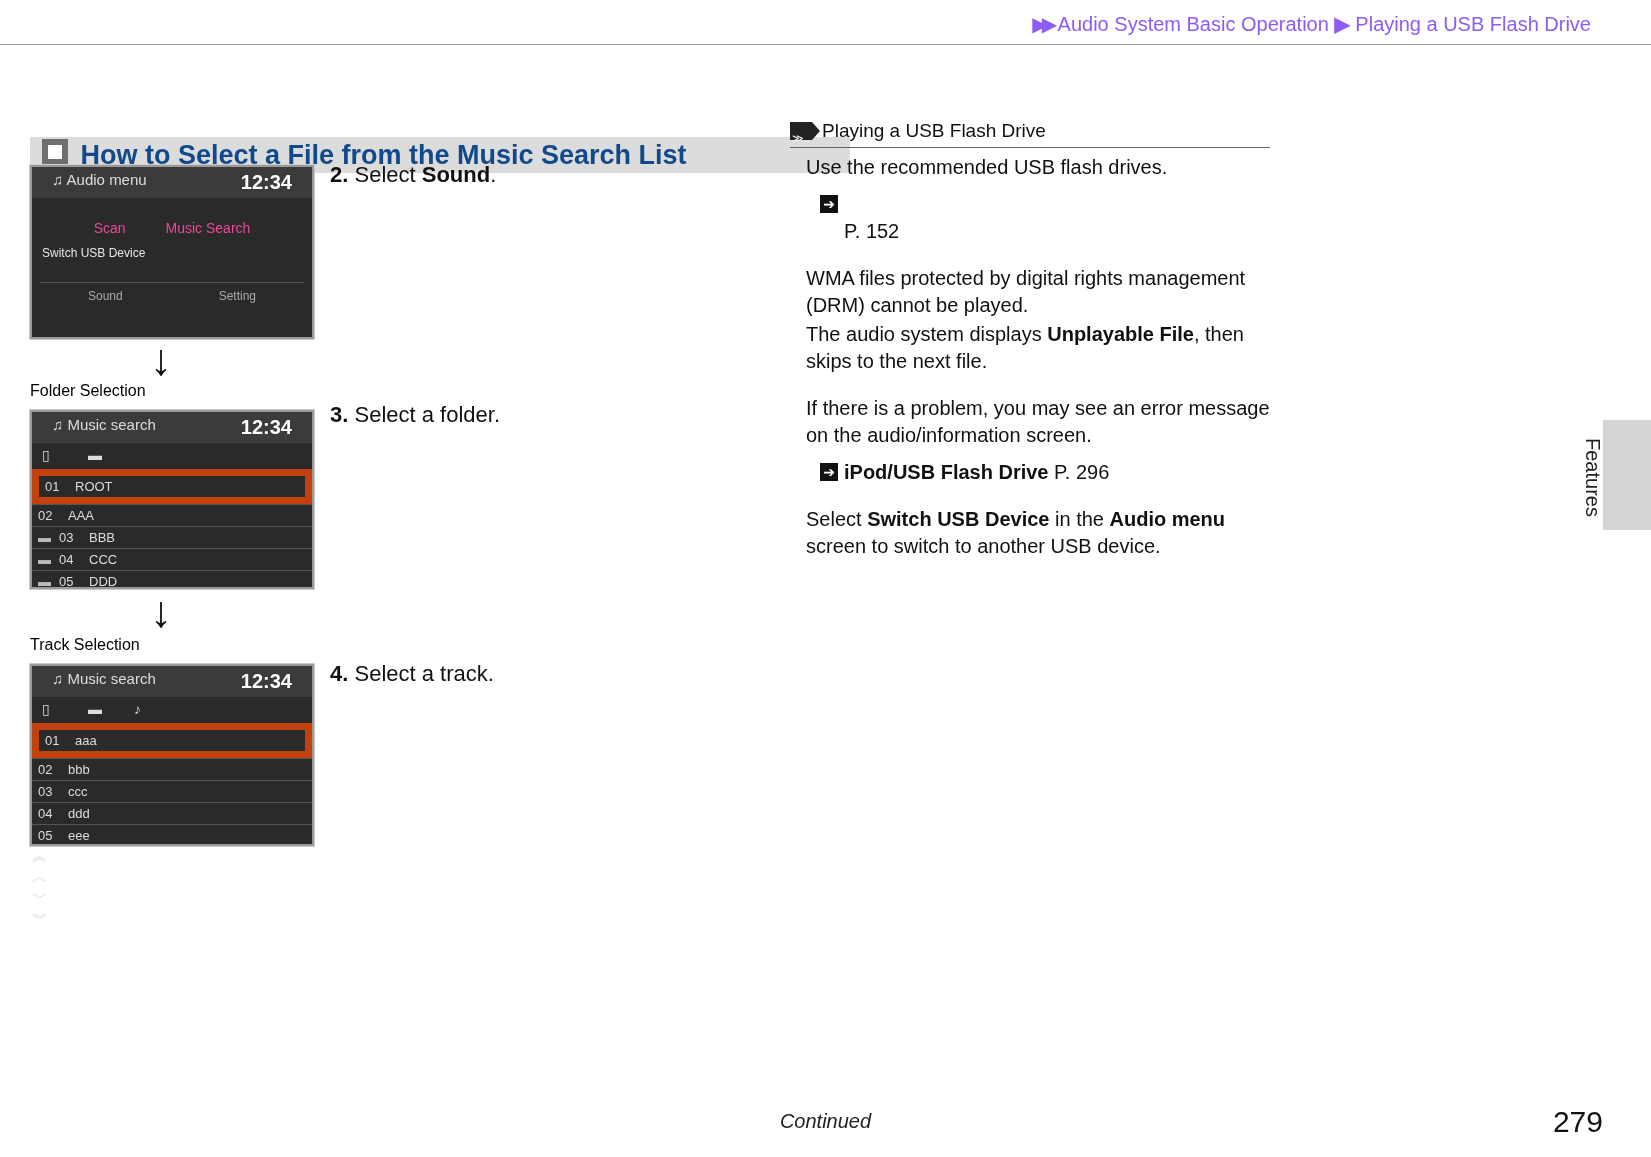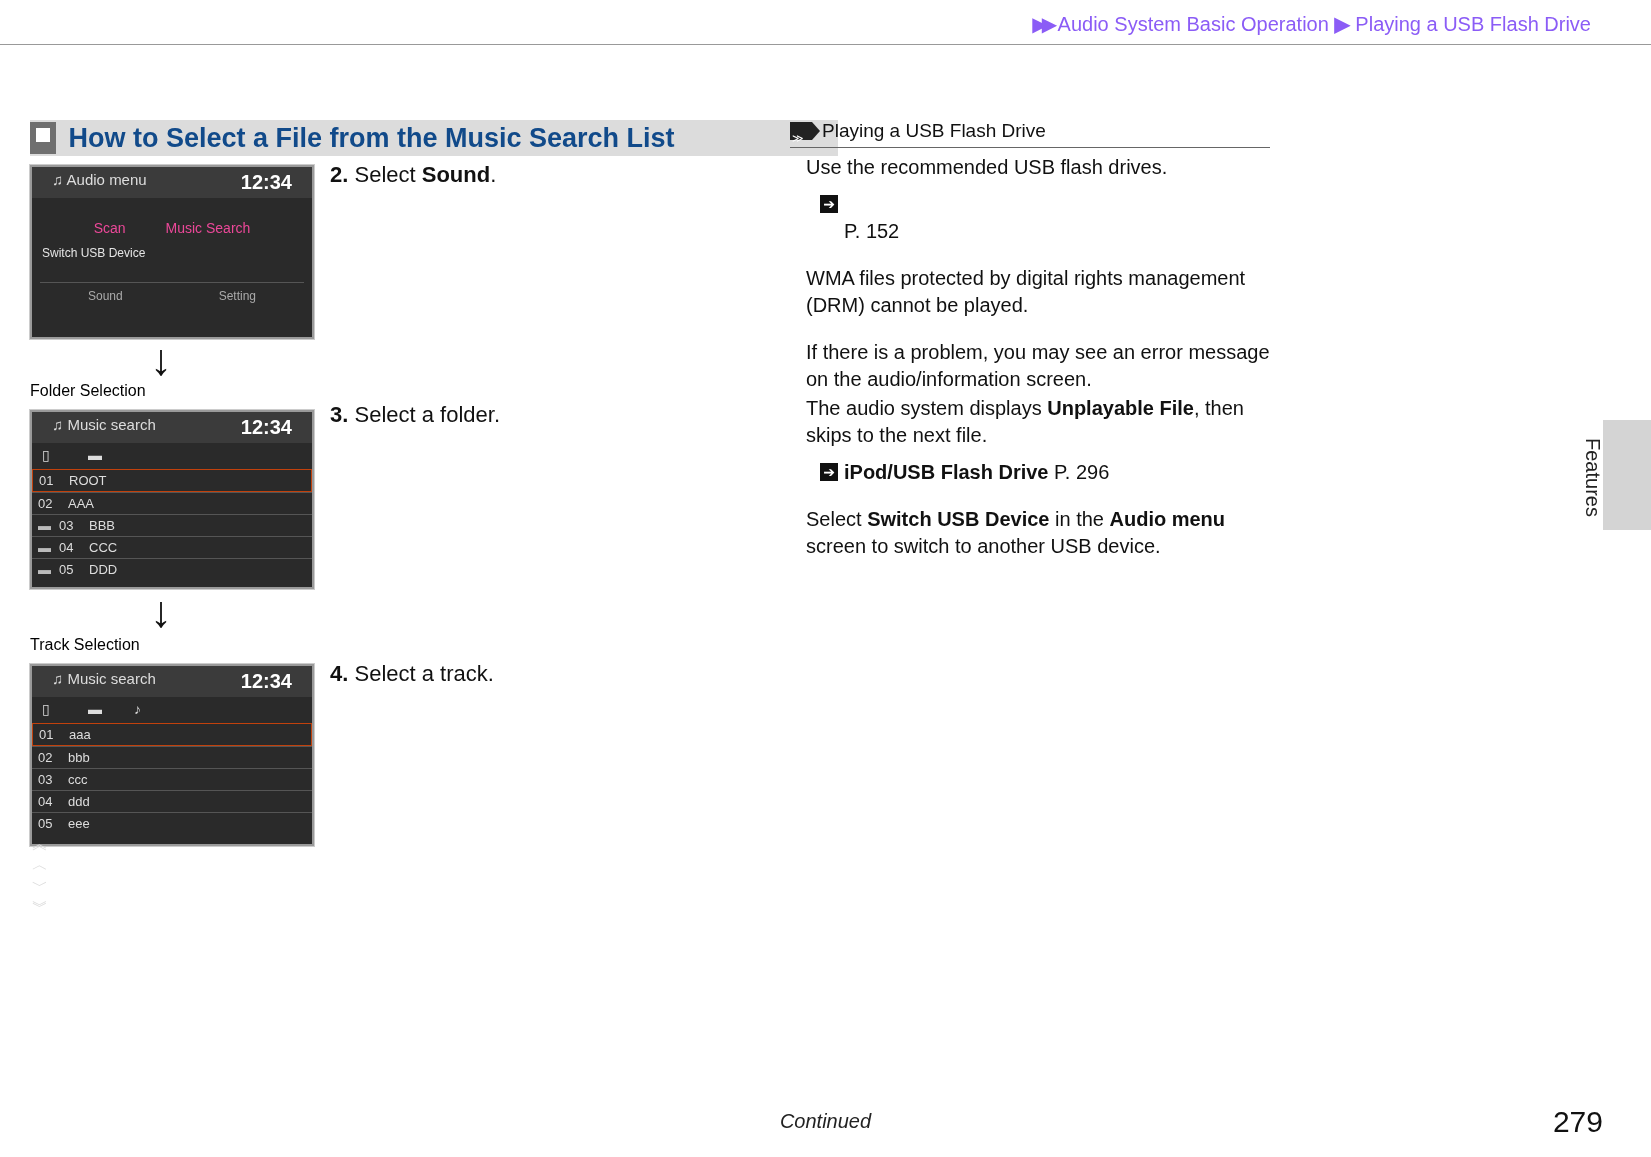--- a/index.html
+++ b/index.html
@@ -26,24 +26,24 @@
   .topbar .sep { font-weight:bold;}
   .toprule {
     position:absolute;
     top:44px; left:0; right:0;
     border-top:1px solid #999;
     height:0;
   }
   
   .section-heading {
     position:absolute;
-    left:30px; top:120px;
+    left:30px; top:137px;
     width:808px;
     background:#dcdcdc;
-    padding:2px 0 2px 0;
+    padding:2px 0 2px 12px;
   }
   .section-heading .tab {
     display:inline-block;
     background:#6f6f6f;
     color:#fff;
     width:26px;
     height:32px;
     vertical-align:middle;
     position:relative;
   }
@@ -80,21 +80,21 @@
   .shot .body { padding:10px 8px 12px 8px;}
   .shot .buttons { display:flex; gap:40px; justify-content:center; margin:12px 0 6px;}
   .shot .btn { font-size:14px; color:#ec4899;}
   .shot .switch { margin:10px 0 22px 2px; font-size:12px; color:#e5e5e5;}
   .shot .footer { display:flex; justify-content:space-around; border-top:1px solid #555; padding-top:6px; font-size:12px; color:#aaa;}
   .shot .tabs { display:flex; gap:30px; margin:4px 0 6px 10px; font-size:14px; color:#ddd;}
   .shot .tabs .tabicon { width:16px;}
   .shot .list { font-size:13px; }
   .shot .list .row { padding:3px 6px; border-top:1px solid #555; display:flex; gap:6px;}
   .shot .list .row .idx { width:24px;}
-  .shot .list .row.sel { border:1px solid #c2410c;}
+  .shot .list .row.sel { border:7px solid #c2410c;}
   .shot .track .row { border-top:1px solid #555;}
   
   .downarrow {
     position:absolute;
     left:150px;
     font-size:44px;
     color:#111;
     line-height:1;
   }
   .caption {
@@ -344,24 +344,24 @@
   </div>
   <p class="para">Use the recommended USB flash drives.</p>
   <div class="ref">
     <span class="refarrow">➔</span>
     <span>
       <br>
       <span class="refpage">P. 152</span>
     </span>
   </div>
   <p class="para" style="margin-top:20px;">WMA files protected by digital rights management (DRM) cannot be played.</p>
-  <p class="para" style="margin-top:20px;">If there is a problem, you may see an error message on the audio/information screen.</p>
   <p class="para" style="margin-top:-8px;">
     <span>The audio system displays </span><b>Unplayable File</b><span>, then skips to the next file.</span>
   </p>
+  <p class="para" style="margin-top:20px;">If there is a problem, you may see an error message on the audio/information screen.</p>
   <div class="ref">
     <span class="refarrow">➔</span>
     <span>
       <span class="reftext">iPod/USB Flash Drive</span><span class="refpage"> P. 296</span>
     </span>
   </div>
   <p class="para" style="margin-top:20px;">
     <span>Select </span><b>Switch USB Device</b><span> in the </span><b>Audio menu</b><span> screen to switch to another USB device.</span>
   </p>
 </div>

